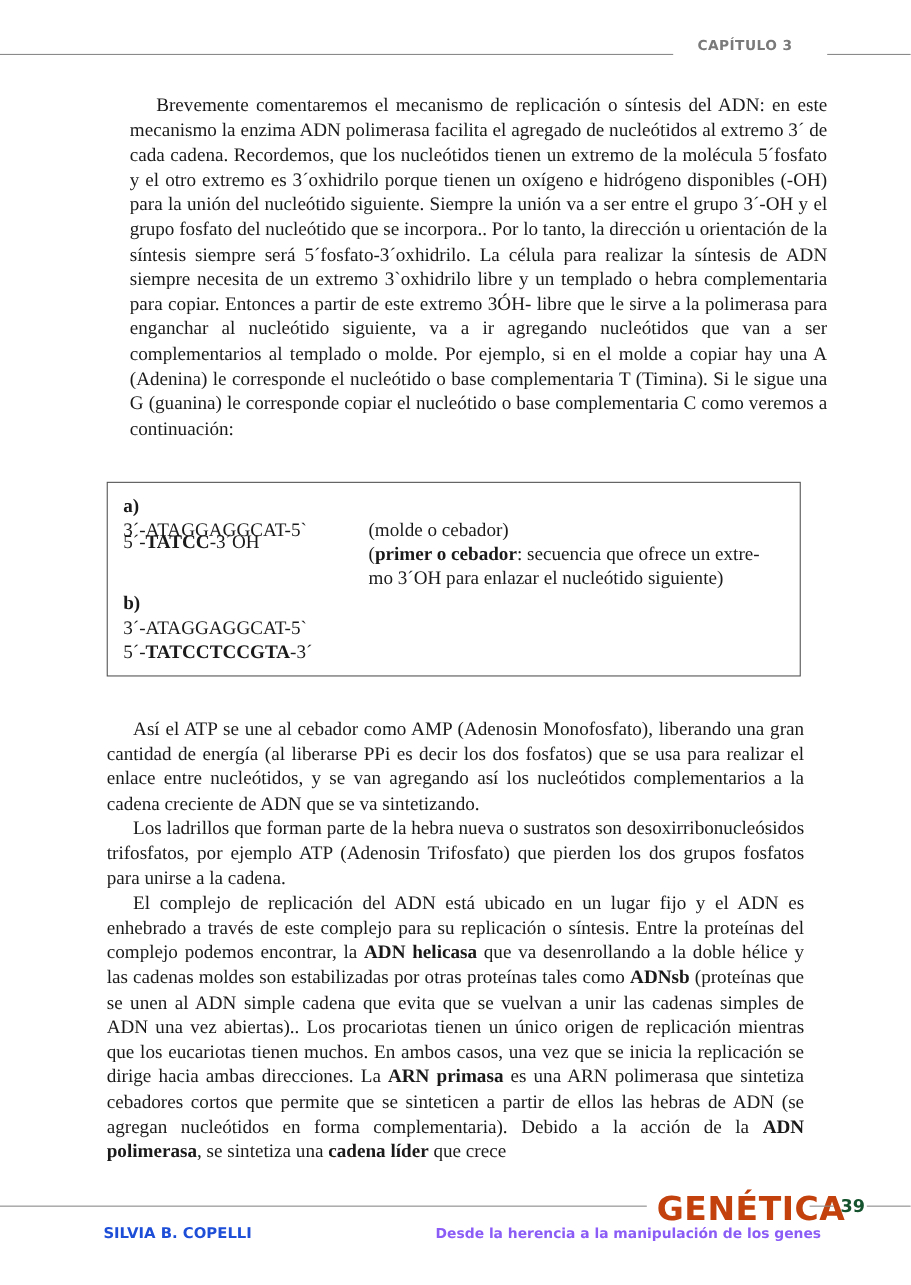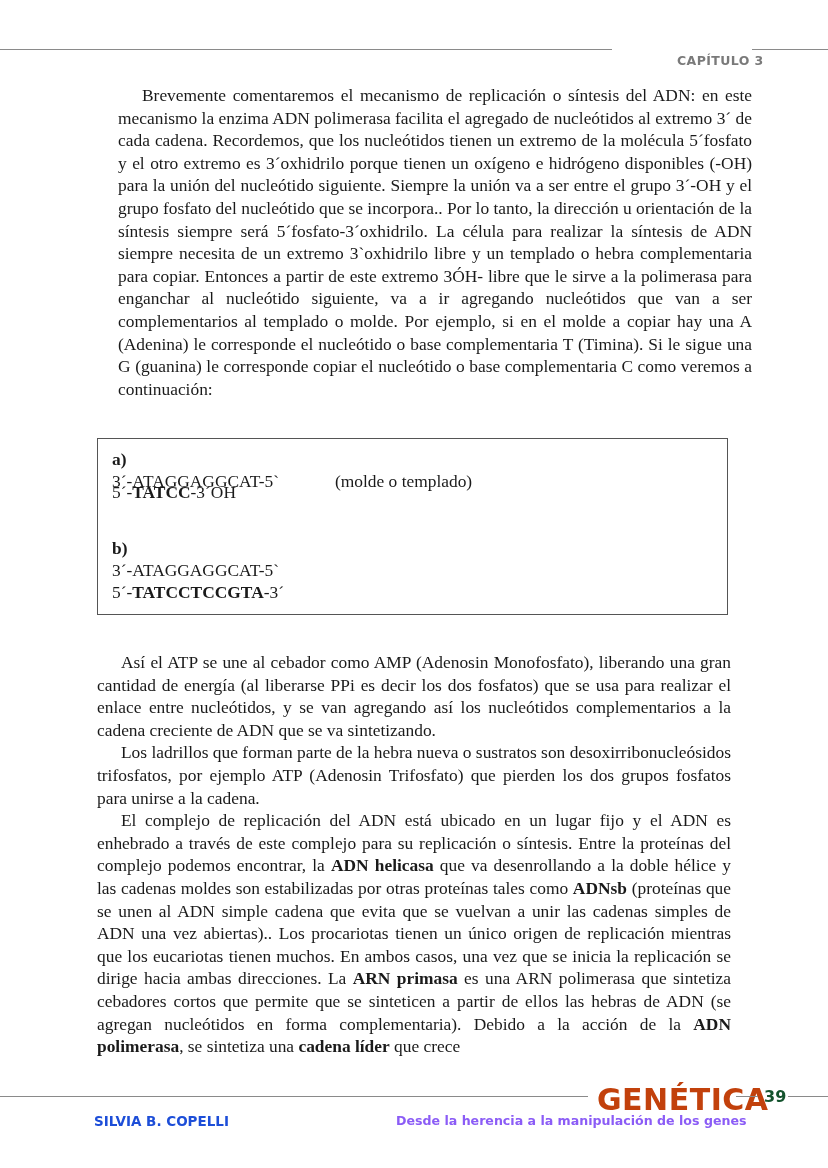--- a/index.html
+++ b/index.html
@@ -1,20 +1,20 @@
 <!DOCTYPE html>
 <html><head>
 <meta charset="utf-8">
 <style>
   html, body { margin: 0; padding: 0; background: #ffffff; }
   body { width: 828px; height: 1168px; position: relative; overflow: hidden; font-family: "Liberation Serif", serif; color: #1a1a1a; }
 
   
   .hdr-line-left { position: absolute; left: 0; top: 49px; width: 612px; height: 1px; background: #8a8a8a; }
-  .hdr-title { position: absolute; left: 634px; top: 53px; font-family: "DejaVu Sans", sans-serif; font-weight: bold; font-size: 12.5px; letter-spacing: 0.4px; color: #7a7a7a; margin-left: 43px; }
+  .hdr-title { position: absolute; left: 634px; top: 33px; font-family: "DejaVu Sans", sans-serif; font-weight: bold; font-size: 12.5px; letter-spacing: 0.4px; color: #7a7a7a; }
   .hdr-line-right { position: absolute; left: 752px; top: 49px; width: 76px; height: 1px; background: #8a8a8a; }
 
   
   .text { position: absolute; left: 97px; width: 634px; font-size: 17.4px; line-height: 22.6px; text-align: justify; }
   .text p { margin: 0; text-indent: 24px; }
   .text b { font-weight: bold; }
   .blk1 { top: 84px; margin-left: 21px; }
   .blk2 { top: 651px; }
 
   
@@ -39,22 +39,24 @@
 <div class="hdr-title">CAPÍTULO 3</div>
 <div class="hdr-line-right"></div>
 
 <div class="text blk1">
   <p>Brevemente comentaremos el mecanismo de replicación o síntesis del ADN: en este mecanismo la enzima ADN polimerasa facilita el agregado de nucleótidos al extremo 3´ de cada cadena. Recordemos, que los nucleótidos tienen un extremo de la molécula 5´fosfato y el otro extremo es 3´oxhidrilo porque tienen un oxígeno e hidrógeno disponibles (-OH) para la unión del nucleótido siguiente. Siempre la unión va a ser entre el grupo 3´-OH y el grupo fosfato del nucleótido que se incorpora.. Por lo tanto, la dirección u orientación de la síntesis siempre será 5´fosfato-3´oxhidrilo. La célula para realizar la síntesis de ADN siempre necesita de un extremo 3`oxhidrilo libre y un templado o hebra complementaria para copiar. Entonces a partir de este extremo 3ÓH- libre que le sirve a la polimerasa para enganchar al nucleótido siguiente, va a ir agregando nucleótidos que van a ser complementarios al templado o molde. Por ejemplo, si en el molde a copiar hay una A (Adenina) le corresponde el nucleótido o base complementaria T (Timina). Si le sigue una G (guanina) le corresponde copiar el nucleótido o base complementaria C como veremos a continuación:</p>
 </div>
 
 <div class="box">
   <div class="row lbl" style="top:9px">a)</div>
   <div class="row" style="top:31px">3´-ATAGGAGGCAT-5`</div>
-  <div class="col2" style="top:31px">(molde o templado)</div>
+  <div class="col2" style="top:31px">(molde o cebador)</div>
   <div class="row" style="top:42px"><span>5´-</span><b>TATCC</b><span>-3´OH</span></div>
+  <div class="col2" style="top:53px"><span>(</span><b>primer o cebador</b><span>: secuencia que ofrece un extre-</span></div>
+  <div class="col2" style="top:75px">mo 3´OH para enlazar el nucleótido siguiente)</div>
   <div class="row lbl" style="top:98px">b)</div>
   <div class="row" style="top:120px">3´-ATAGGAGGCAT-5`</div>
   <div class="row" style="top:142px"><span>5´-</span><b>TATCCTCCGTA</b><span>-3´</span></div>
 </div>
 
 <div class="text blk2">
   <p>Así el ATP se une al cebador como AMP (Adenosin Monofosfato), liberando una gran cantidad de energía (al liberarse PPi es decir los dos fosfatos) que se usa para realizar el enlace entre nucleótidos, y se van agregando así los nucleótidos complementarios a la cadena creciente de ADN que se va sintetizando.</p>
   <p>Los ladrillos que forman parte de la hebra nueva o sustratos son desoxirribonucleósidos trifosfatos, por ejemplo ATP (Adenosin Trifosfato) que pierden los dos grupos fosfatos para unirse a la cadena.</p>
   <p><span>El complejo de replicación del ADN está ubicado en un lugar fijo y el ADN es enhebrado a través de este complejo para su replicación o síntesis. Entre la proteínas del complejo podemos encontrar, la </span><b>ADN helicasa</b><span> que va desenrollando a la doble hélice y las cadenas moldes son estabilizadas por otras proteínas tales como </span><b>ADNsb</b><span> (proteínas que se unen al ADN simple cadena que evita que se vuelvan a unir las cadenas simples de ADN una vez abiertas).. Los procariotas tienen un único origen de replicación mientras que los eucariotas tienen muchos. En ambos casos, una vez que se inicia la replicación se dirige hacia ambas direcciones. La </span><b>ARN primasa</b><span> es una ARN polimerasa que sintetiza cebadores cortos que permite que se sinteticen a partir de ellos las hebras de ADN (se agregan nucleótidos en forma complementaria). Debido a la acción de la </span><b>ADN polimerasa</b><span>, se sintetiza una </span><b>cadena líder</b><span> que crece</span></p>
 </div>

